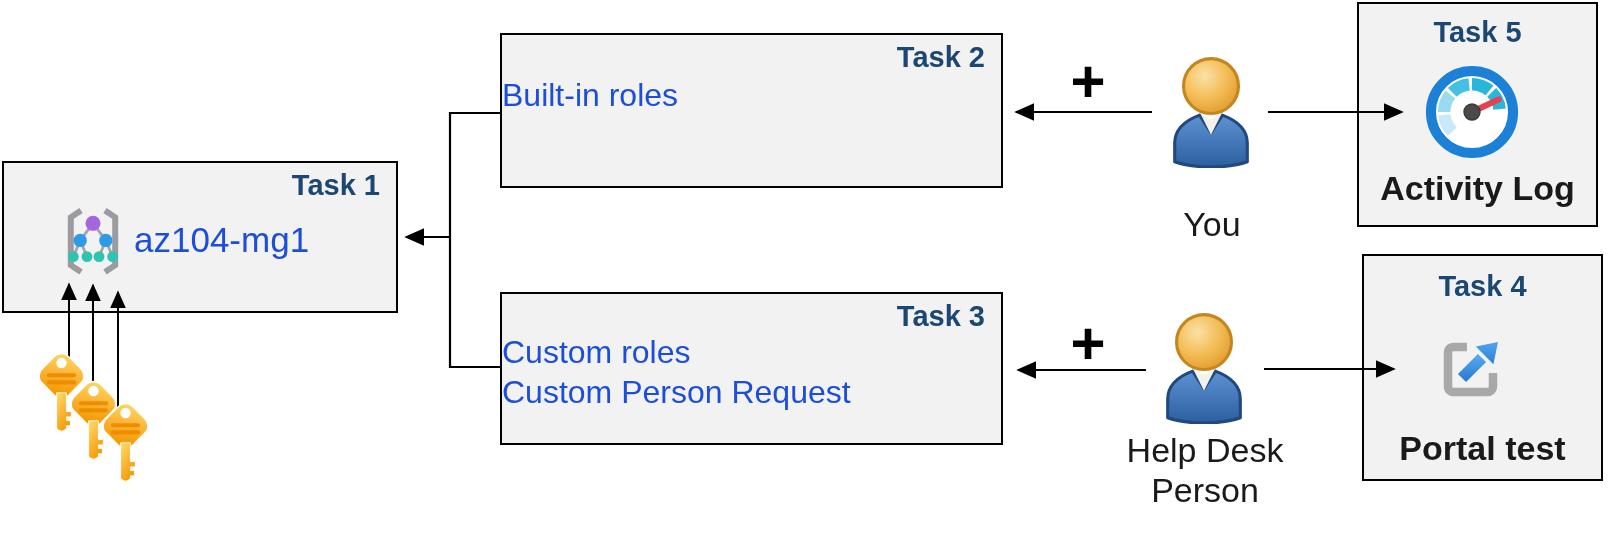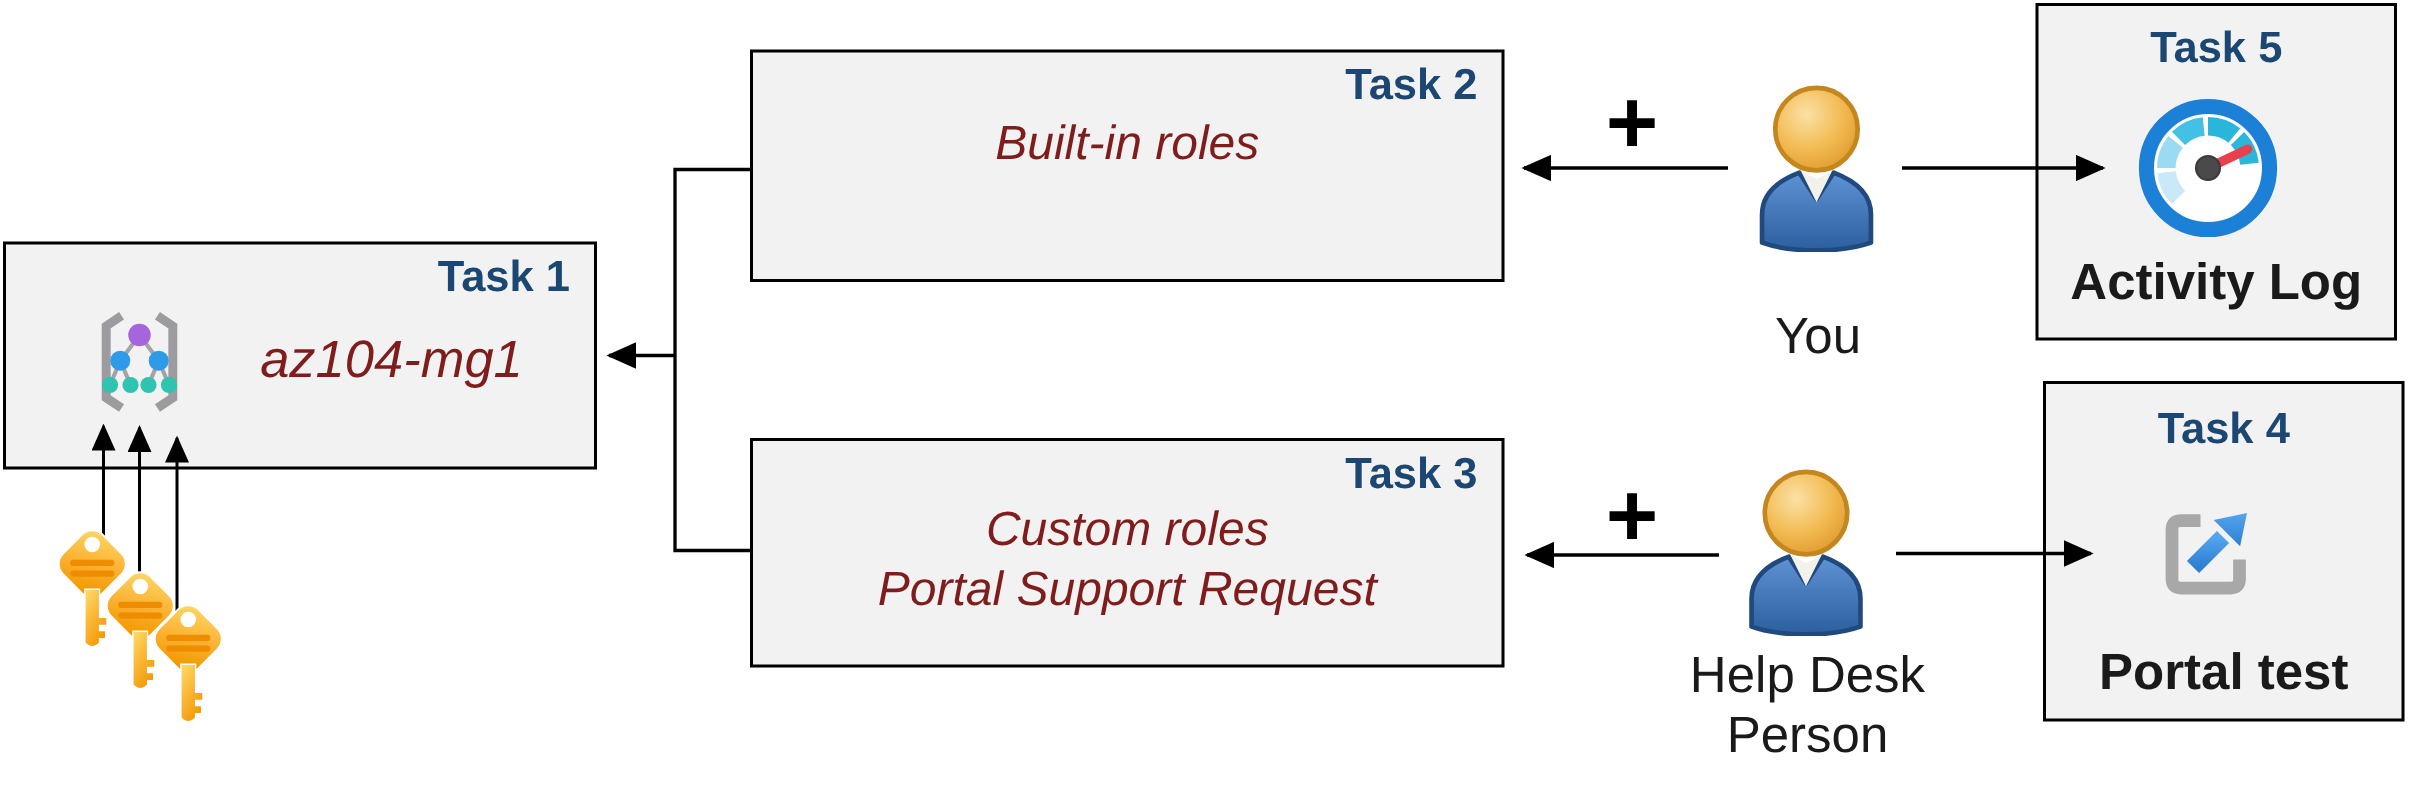--- a/index.html
+++ b/index.html
@@ -11,22 +11,22 @@
     position:absolute;background:#f2f2f2;border:2.5px solid #000;
     box-sizing:border-box;z-index:1;
   }
   .badge{
     position:absolute;color:#1b4772;font-weight:bold;font-size:29px;
     white-space:nowrap;
   }
   .badge.tr{top:6px;right:16px;}
   .badge.ctr{left:0;right:0;text-align:center;}
   .boxtext{
-    position:absolute;left:0;right:0;text-align:center;color:#7f1d1d;
-    font-size:32px;line-height:40px;white-space:nowrap;font-style:italic;
+    position:absolute;left:0;right:0;text-align:left;color:#1d4ed8;
+    font-size:32px;line-height:40px;white-space:nowrap;
   }
   .caption{
     position:absolute;left:0;right:0;text-align:center;color:#1a1a1a;
     font-size:34px;white-space:nowrap;font-weight:bold;
   }
   .label{
     position:absolute;text-align:center;color:#1a1a1a;font-size:34px;
     line-height:40px;white-space:nowrap;z-index:2;
   }
   .plus{
@@ -70,21 +70,21 @@
     <span class="badge tr">Task 2</span>
     <div class="boxtext" style="top:40px;">
       <div>Built-in roles</div>
     </div>
   </div>
 
   <div class="box" style="left:500px;top:292px;width:503px;height:153px;">
     <span class="badge tr">Task 3</span>
     <div class="boxtext" style="top:38px;">
       <div>Custom roles</div>
-      <div>Portal Support Request</div>
+      <div>Custom Person Request</div>
     </div>
   </div>
 
   <div class="box" style="left:1357px;top:2px;width:241px;height:225px;">
     <span class="badge ctr" style="top:12px;">Task 5</span>
     <svg class="icon-abs" style="left:65px;top:60px;" width="96" height="96" viewBox="0 0 100 100">
       <circle cx="50" cy="50" r="43" fill="#ffffff"></circle>
       <circle cx="50" cy="50" r="42.75" fill="none" stroke="#1d80d7" stroke-width="10.5"></circle>
       <g fill="none" stroke-width="13">
         <path d="M29.5,70.5 A29,29 0 0 1 21.2,53" stroke="#c9e9f8"></path>

